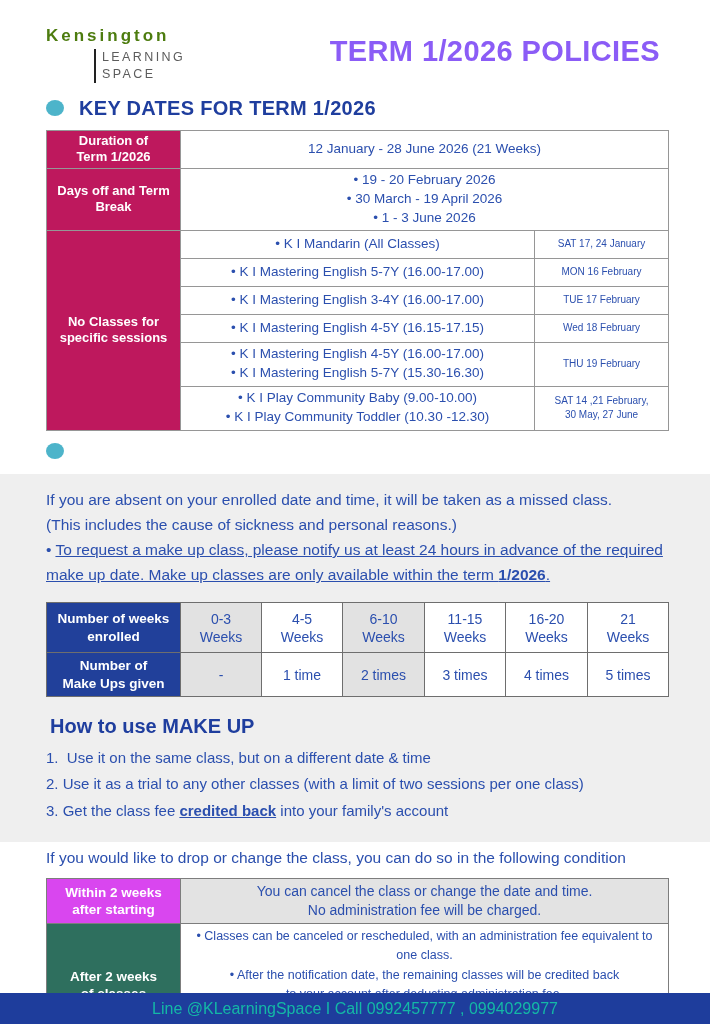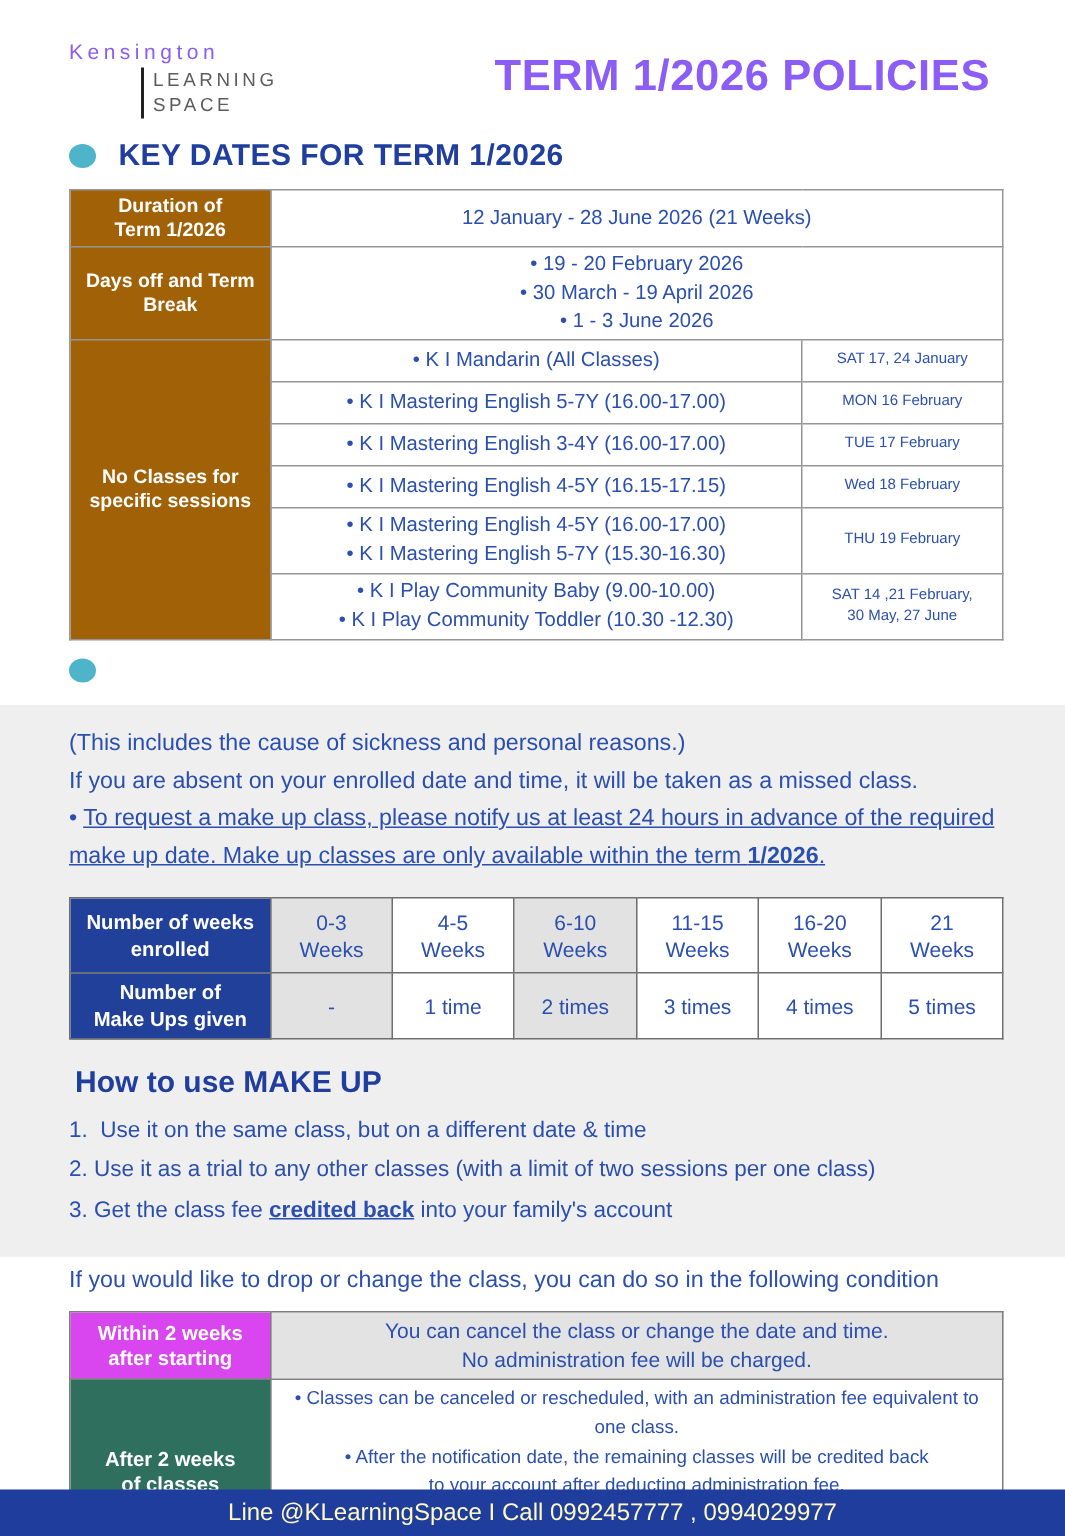--- a/index.html
+++ b/index.html
@@ -6,38 +6,38 @@
   body { background:#ffffff; }
   .page {
     position:relative; width:710px; height:1024px; margin:0 auto;
     background:#ffffff; overflow:hidden;
     font-family:"Liberation Sans", sans-serif;
   }
   .ml { white-space:pre-line; }
 
   
   .header { display:flex; align-items:flex-start; padding:26px 50px 0 46px; }
-  .logo-name { font-size:14px; font-weight:normal; letter-spacing:3px; color:#8b5cf6; }
+  .logo-name { font-size:17px; font-weight:bold; letter-spacing:3px; color:#4d7c0f; }
   .logo-sub { display:flex; margin-top:3px;padding-left:48px; }
   .logo-bar { width:2px; background:#222; margin-right:6px; }
   .logo-sub-lines { color:#5c5c5c; font-size:12.5px; letter-spacing:2.4px; line-height:1.35; }
   .page-title { margin-left:auto; margin-top:9px; font-size:29px; font-weight:bold;
     color:#8b5cf6; letter-spacing:0.4px; }
 
   
   .sec-head { display:flex; align-items:center; margin-left:46px; }
   .dot { width:18px; height:16px; border-radius:50%; background:#4db4ca; flex:0 0 auto; }
   .sec-head-text { font-size:20px; font-weight:bold; color:#1f3e9e; letter-spacing:0.3px; }
   .gap14 { margin-left:15px; } .gap8 { margin-left:9px; }
 
   
   table { border-collapse:collapse; table-layout:fixed; }
   .kd-table { width:622px; margin:10px 0 0 46px; }
   .kd-table th, .kd-table td { border:1px solid #969696; text-align:center; vertical-align:middle; padding:2px 4px; }
-  .kd-table th.teal { background:#a16207; color:#ffffff; font-size:13px; font-weight:bold; line-height:1.25; }
+  .kd-table th.teal { background:#be185d; color:#ffffff; font-size:13px; font-weight:bold; line-height:1.25; }
   .kd-table td { color:#2b4fae; font-size:13.5px; line-height:1.4; }
   .kd-table .r1 { height:38px; } .kd-table .r2 { height:62px;padding-left:20px; }
   .kd-table .rs { height:28px; } .kd-table .rd { height:44px; }
   .kd-table td.datecol { font-size:10px; }
 
   
   .makeup-head { margin-top:12px; }
   .band { background:#efefef; margin-top:15px; padding:13px 46px 18px; }
   .para { color:#2b4fae; font-size:15.5px; line-height:1.62; }
   .notice-underline { text-decoration:underline; }
@@ -60,21 +60,21 @@
   .do-table th, .do-table td { border:1px solid #7d7d7d; text-align:center; vertical-align:middle; padding:3px 6px; }
   .do-table th { color:#ffffff; font-size:13.5px; font-weight:bold; line-height:1.3; }
   .do-table th.green-light { background:#d946ef; }
   .do-table th.green-dark { background:#2e6f5e; }
   .do-table td.cell-gray { background:#e3e3e3; color:#2b4fae; font-size:14px; line-height:1.35; }
   .do-table td.cell-white { background:#ffffff; color:#2b4fae; font-size:12.5px; line-height:1.55; }
   .do-table .dr1 { height:40px; } .do-table .dr2 { height:100px; }
 
   
   .footer { position:absolute; left:0; right:0; bottom:0; height:31px; background:#1e3d9c;
-    color:#fef9c3; display:flex; align-items:center; justify-content:center; font-size:16px; }
+    color:#14b8a6; display:flex; align-items:center; justify-content:center; font-size:16px; }
 </style>
 </head>
 <body>
 
 <div class="page">
 
   <div class="header">
     <div class="logo">
       <div class="logo-name">Kensington</div>
       <div class="logo-sub">
@@ -142,22 +142,22 @@
 30 May, 27 June</td>
     </tr>
   </tbody>
     </table>
 
   <div class="sec-head makeup-head">
     <span class="dot"></span>
   </div>
 
   <div class="band">
+    <div class="para">If you are absent on your enrolled date and time, it will be taken as a missed class.</div>
     <div class="para">(This includes the cause of sickness and personal reasons.)</div>
-    <div class="para">If you are absent on your enrolled date and time, it will be taken as a missed class.</div>
     <div class="para"><span>• </span><span class="notice-underline"><span>To request a make up class, please notify us at least 24 hours in advance of the required make up date. Make up classes are only available within the term </span><span class="b">1/2026</span><span>.</span></span></div>
 
     <table class="mu-table">
       <colgroup>
         <col style="width:134px">
           <col style="width:81px">
           <col style="width:81px">
           <col style="width:82px">
         <col style="width:81px">
           <col style="width:82px">

